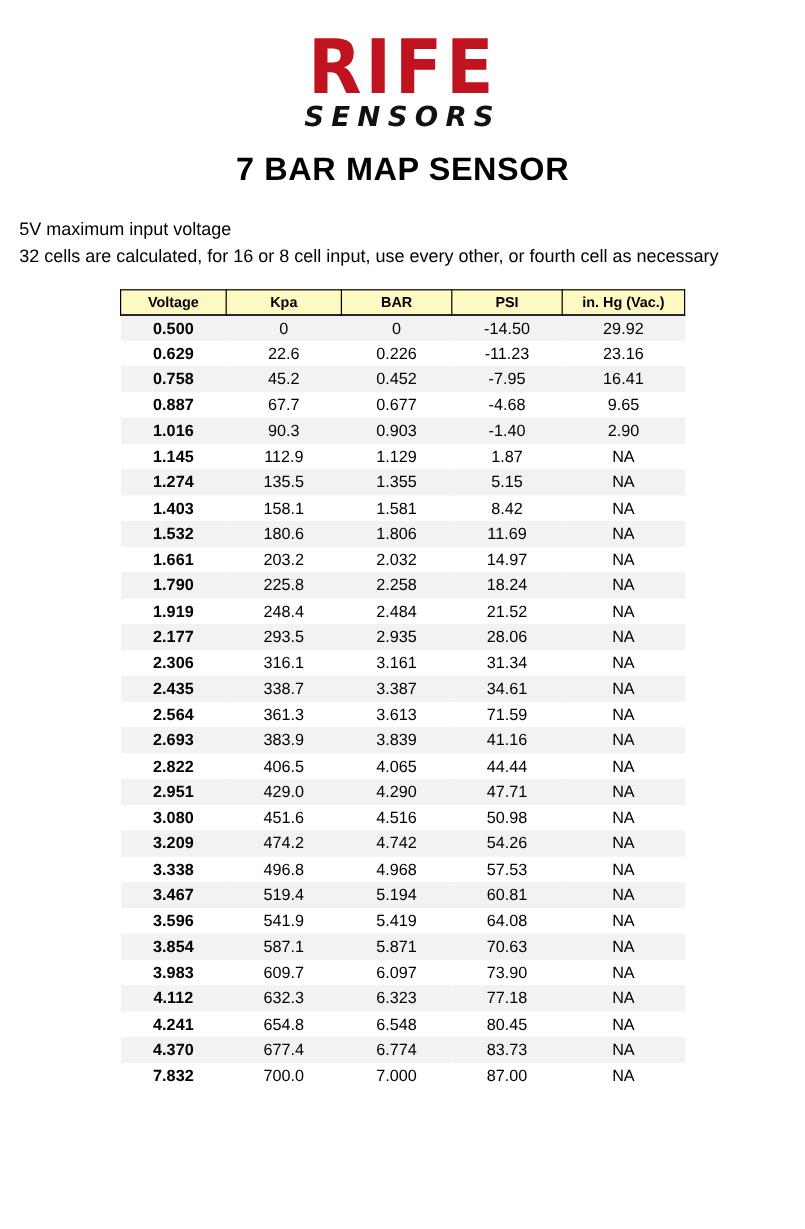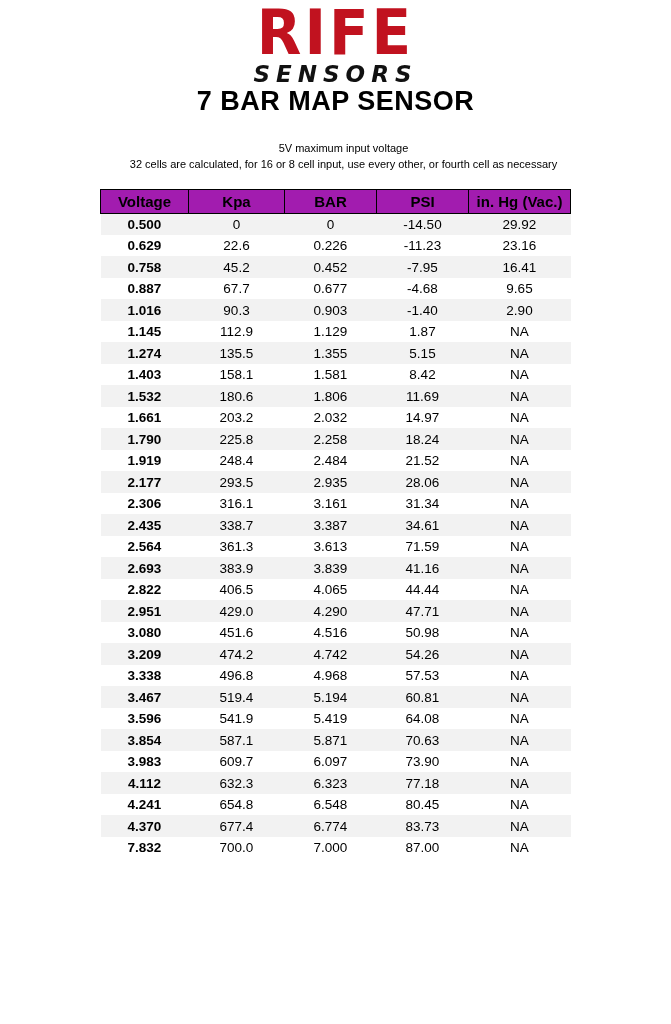--- a/index.html
+++ b/index.html
@@ -4,21 +4,21 @@
 <style>
   * { margin: 0; padding: 0; box-sizing: border-box; }
   html, body { background: #ffffff; }
   body {
     width: 671px;
     height: 1024px;
     font-family: "Liberation Sans", sans-serif;
     color: #000;
     overflow: hidden;
   }
-  .page { width: 671px; padding-top: 3px; }
+  .page { width: 671px; padding-top: 27px; }
 
   
   .logo { text-align: center; line-height: 1; }
   .logo-rife {
     font-family: "DejaVu Sans", sans-serif;
     font-weight: 900;
     font-size: 58px;
     letter-spacing: 3px;
     color: #c1121f;
     transform: scaleY(1.08);
@@ -40,44 +40,45 @@
     letter-spacing: 2px;
     color: #111;
     margin-top: 3px;
   }
 
   
   .doc-title {
     text-align: center;
     font-size: 27px;
     font-weight: bold;
+    margin-top: 16px;
     letter-spacing: 0.5px;
   }
   .subtitle {
-    text-align: center;
-    font-size: 11px;
+    text-align: left;
+    font-size: 15px;
     line-height: 1.45;
     margin-left: 16px;
   }
   .subtitle.first { margin-top: 24px; }
 
   
   table.sensor-table {
     border-collapse: collapse;
     margin: 16px auto 0 auto;
     width: 470px;
     table-layout: fixed;
   }
   table.sensor-table th {
     border: 1px solid #000;
     font-weight: bold;
-    font-size: 15px;
+    font-size: 12px;
     padding: 3px 4px;
     text-align: center;
-    background: #a21caf;
+    background: #fef9c3;
   }
   table.sensor-table td {
     font-size: 13.5px;
     padding: 2px 4px;
     text-align: center;
     height: 21.5px;
   }
   table.sensor-table tbody tr:nth-child(odd) { background: #f2f2f2; }
   table.sensor-table tbody tr:nth-child(even) { background: #ffffff; }
   table.sensor-table td.voltage { font-weight: bold; }

